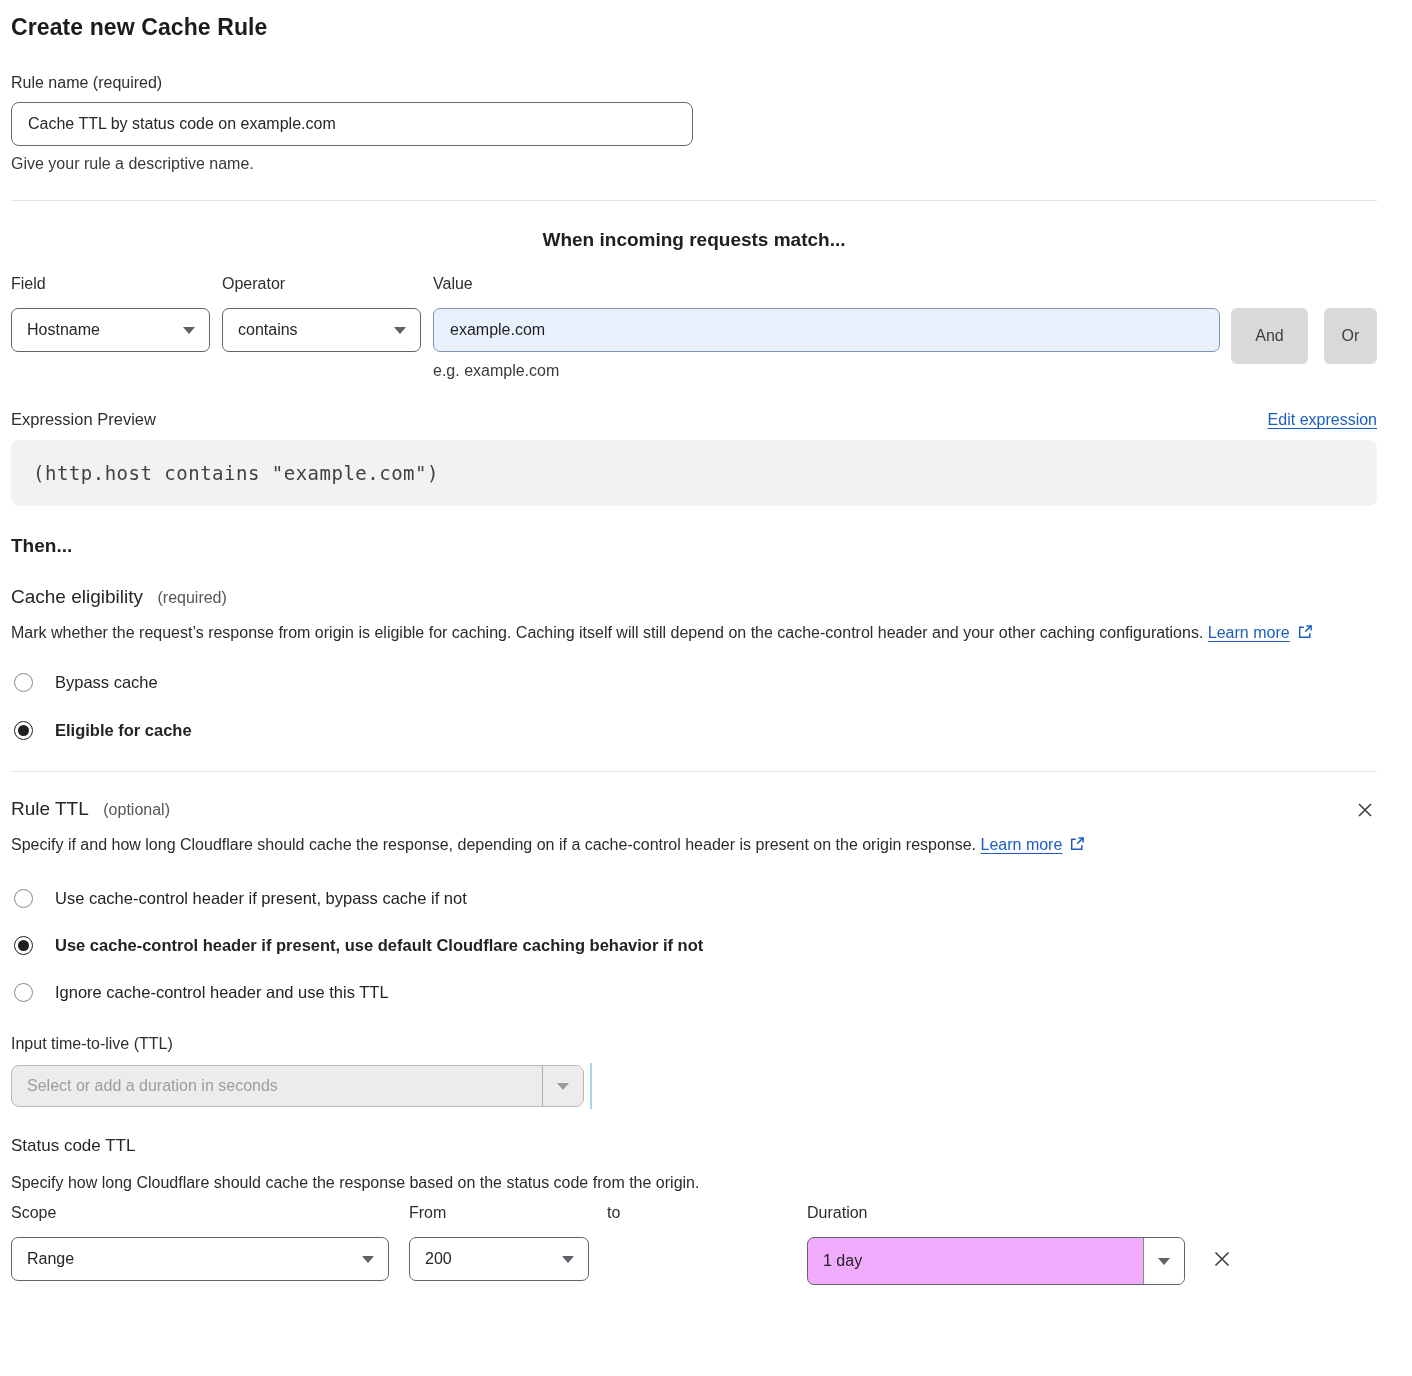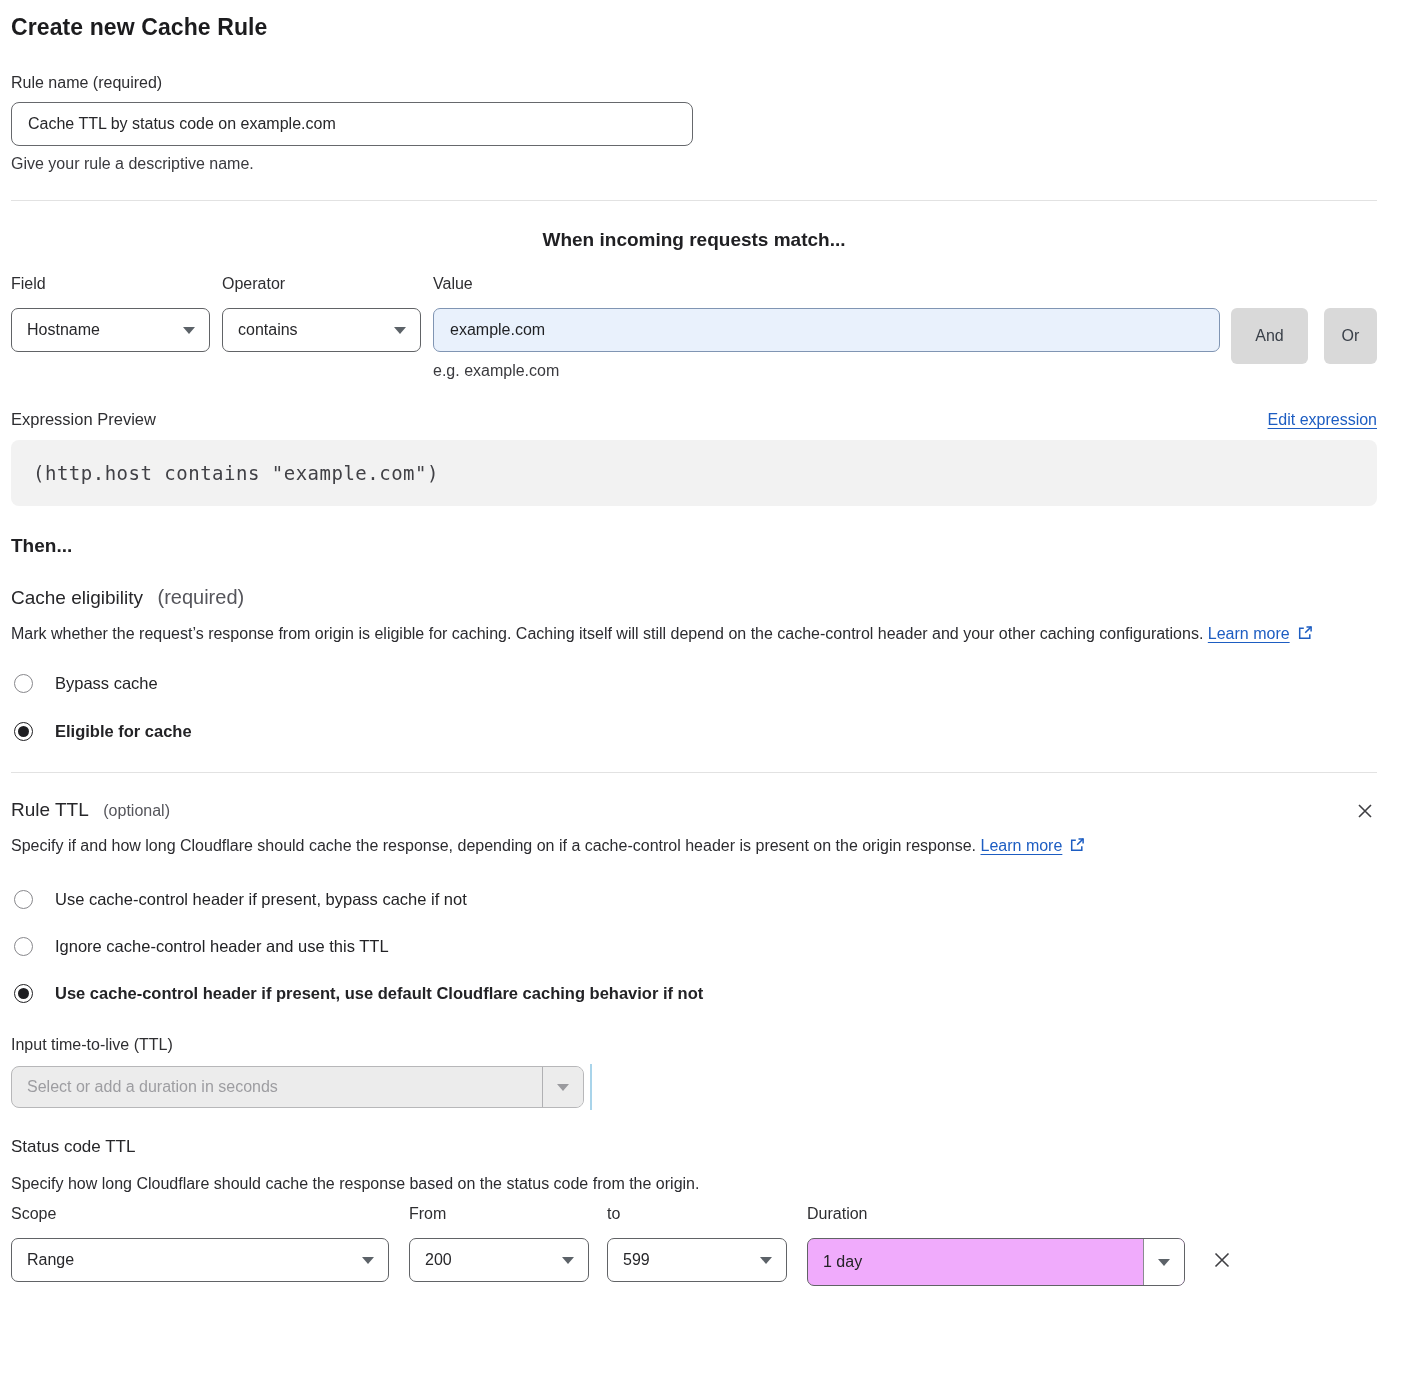--- a/index.html
+++ b/index.html
@@ -156,21 +156,21 @@
     <a class="link">Edit expression</a>
   </div>
   <div class="code-block">(http.host contains "example.com")</div>
 
   
   <h2 class="section-heading" style="margin-top:29px;">Then...</h2>
 
   
   <div style="margin-top:29px;">
     <span class="section-heading" style="font-size:19px;">Cache eligibility</span>
-    <span class="muted" style="font-size:20px; margin-left:10px;margin-top:45px;">(required)</span>
+    <span class="muted" style="font-size:16px; margin-left:10px;margin-top:45px;">(required)</span>
   </div>
   <p class="desc" style="margin-top:11px; max-width:1340px;">
     <span>Mark whether the request’s response from origin is eligible for caching. Caching itself will still depend on the cache-control header and your other caching configurations.</span>
     <a class="inline-link">Learn more</a><span class="ext-icon"><svg width="16" height="16" viewBox="0 0 16 16" fill="none">
           <path d="M12.8 9.2v4.1H2.7V3.2h4.1" stroke="#1d5dc2" stroke-width="1.5"></path>
           <path d="M9.5 1.9h4.6v4.6" stroke="#1d5dc2" stroke-width="1.5"></path>
           <path d="M14.1 1.9L8.2 7.8" stroke="#1d5dc2" stroke-width="1.5"></path>
         </svg></span>
   </p>
 
@@ -203,27 +203,27 @@
           <path d="M12.8 9.2v4.1H2.7V3.2h4.1" stroke="#1d5dc2" stroke-width="1.5"></path>
           <path d="M9.5 1.9h4.6v4.6" stroke="#1d5dc2" stroke-width="1.5"></path>
           <path d="M14.1 1.9L8.2 7.8" stroke="#1d5dc2" stroke-width="1.5"></path>
         </svg></span>
   </p>
 
   <div class="radio-row" style="margin-top:28px;">
     <span class="radio"></span>
     <span class="radio-label">Use cache-control header if present, bypass cache if not</span>
   </div>
+  <div class="radio-row checked" style="margin-top:28px;">
+    <span class="radio checked"></span>
+    <span class="radio-label">Use cache-control header if present, use default Cloudflare caching behavior if not</span>
+  </div>
   <div class="radio-row" style="margin-top:28px;">
     <span class="radio"></span>
     <span class="radio-label">Ignore cache-control header and use this TTL</span>
-  </div>
-  <div class="radio-row checked" style="margin-top:28px;">
-    <span class="radio checked"></span>
-    <span class="radio-label">Use cache-control header if present, use default Cloudflare caching behavior if not</span>
   </div>
 
   <div class="field-label" style="margin-top:33px;">Input time-to-live (TTL)</div>
   <div style="display:flex; align-items:center; margin-top:10px;">
     <div class="combo disabled" style="width:573px;">
       <div class="combo-text">Select or add a duration in seconds</div>
       <div class="combo-arrow">
           <span class="tri"></span>
         </div>
     </div>
@@ -244,24 +244,20 @@
     </div>
     <div style="width:180px; margin-left:20px;">
       <div class="col-label">From</div>
       <div class="select">
         <span>200</span>
         <span class="tri"></span>
       </div>
     </div>
     <div style="width:180px; margin-left:18px;">
       <div class="col-label">to</div>
-      <div class="select">
-        <span>599</span>
-        <span class="tri"></span>
-      </div>
     </div>
     <div style="width:378px; margin-left:20px;">
       <div class="col-label">Duration</div>
       <div class="combo">
         <div class="combo-text">1 day</div>
         <div class="combo-arrow">
             <span class="tri"></span>
           </div>
       </div>
     </div>

